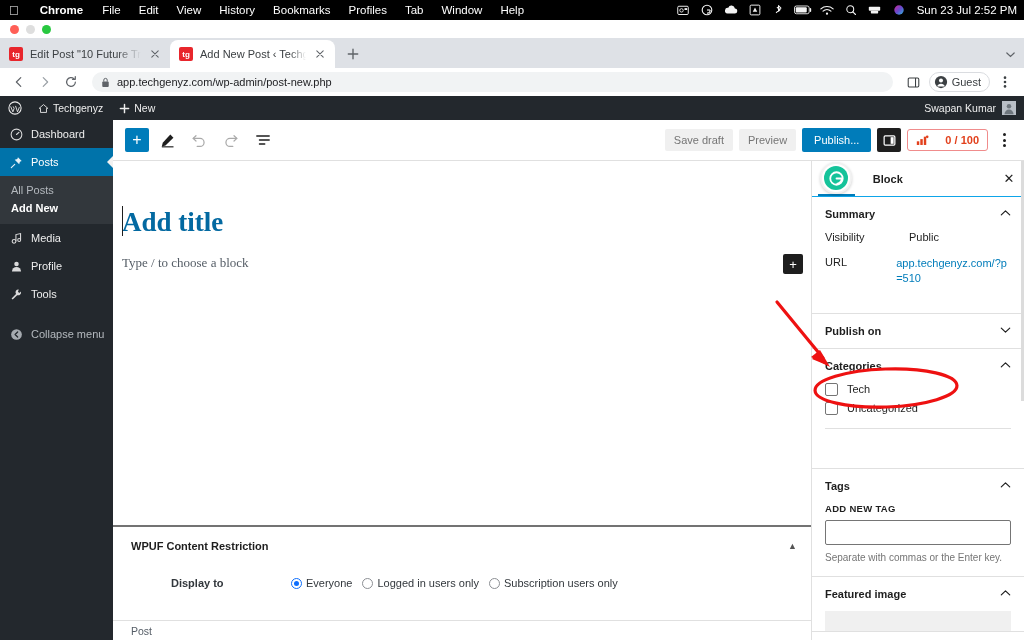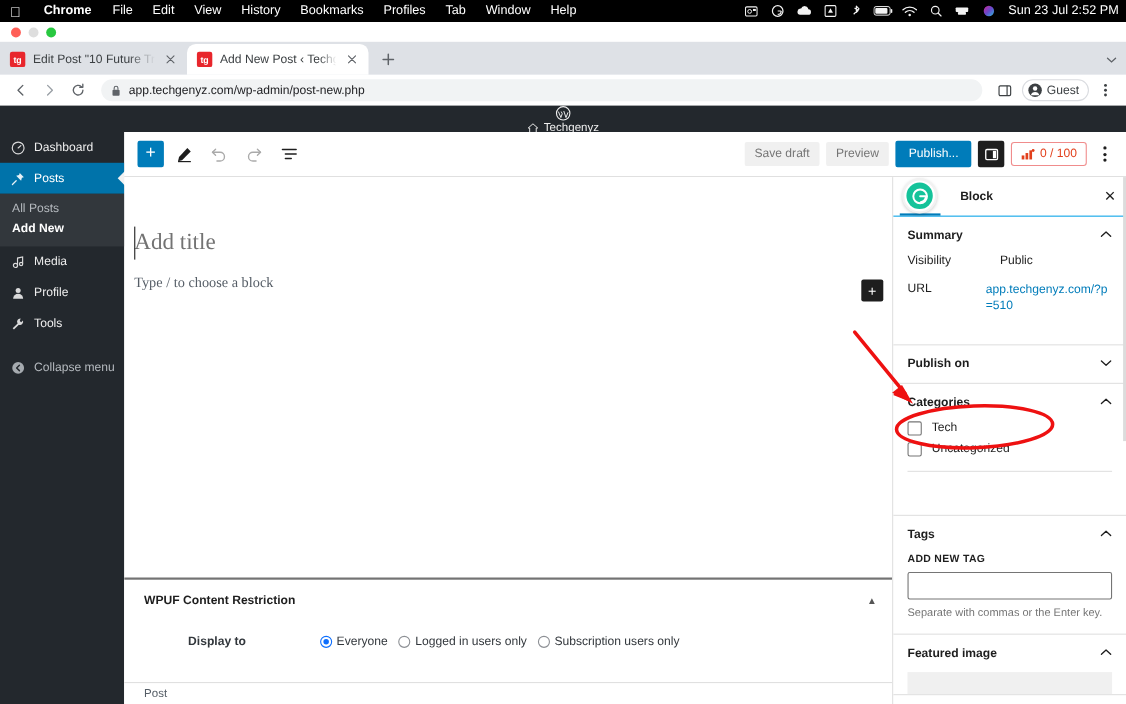--- a/index.html
+++ b/index.html
@@ -89,21 +89,21 @@
   .guest-chip {
     display:flex; align-items:center; gap:4px; height: 20px;
     border: 1px solid #dadce0; border-radius: 11px; padding: 0 8px 0 4px;
     font-size: 11px; color: #3c4043;
   }
 
   
   .wp-adminbar {
     position: absolute; top: 96px; left: 0; width: 1024px; height: 24px;
     background: #23282d; color: #eee;
-    display: flex; align-items: center; font-size: 10.5px; flex-direction: column;
+    display: flex; align-items: center; font-size: 10.5px;
   }
   .ab-item { display: flex; align-items: center; gap: 4px; padding: 0 8px; height: 24px; color: #eee; }
   .ab-right { margin-left: auto; display:flex; align-items:center; gap:6px; padding-right: 8px; }
   .ab-avatar { width: 14px; height: 14px; background: #8f98a1; display:inline-block; }
 
   
   .wp-sidebar {
     position: absolute; top: 120px; left: 0; width: 113px; height: 520px;
     background: #23282d; color: #eee; font-size: 11px;
   }
@@ -143,34 +143,34 @@
   .btn-publish {
     font-size: 11px; color: #fff; background: #007cba;
     padding: 6px 12px; border-radius: 2px; border: none;
     font-family: "Liberation Sans", sans-serif;
   }
   .btn-settings {
     width: 24px; height: 24px; background: #1e1e1e; border-radius: 2px;
     display: flex; align-items: center; justify-content: center;
   }
   .seo-badge {
-    display: flex; align-items: center; gap: 4px;
+    display: flex; align-items: center; gap: 16px;
     border: 1px solid #f08c8c; border-radius: 3px;
-    padding: 4px 8px; font-size: 11px; color: #e2401c; font-weight: normal;
+    padding: 4px 8px; font-size: 11px; color: #e2401c; font-weight: bold;
   }
   .kebab { width: 20px; display:flex; flex-direction: column; align-items:center; gap:2.5px; }
   .kebab i { width: 3px; height: 3px; background: #1e1e1e; border-radius: 50%; display:block; }
 
   .editor-canvas {
     position: absolute; top: 161px; left: 113px; width: 698px; height: 479px;
     background: #fff; overflow: hidden;
   }
   .post-title {
     margin: 46px 0 0 9px; font-family: "Liberation Serif", serif;
-    font-size: 21px; color: #737373; font-weight: normal;
+    font-size: 27px; color: #0369a1; font-weight: bold;
   }
   .post-body {
     margin: 17px 0 0 9px; font-family: "Liberation Serif", serif;
     font-size: 13px; color: #555d66;
   }
   .title-caret {
     position: absolute; left: 9px; top: 45px; width: 1px; height: 30px; background: #1e1e1e;
   }
   .canvas-plus {
     position: absolute; right: 8px; top: 93px;

